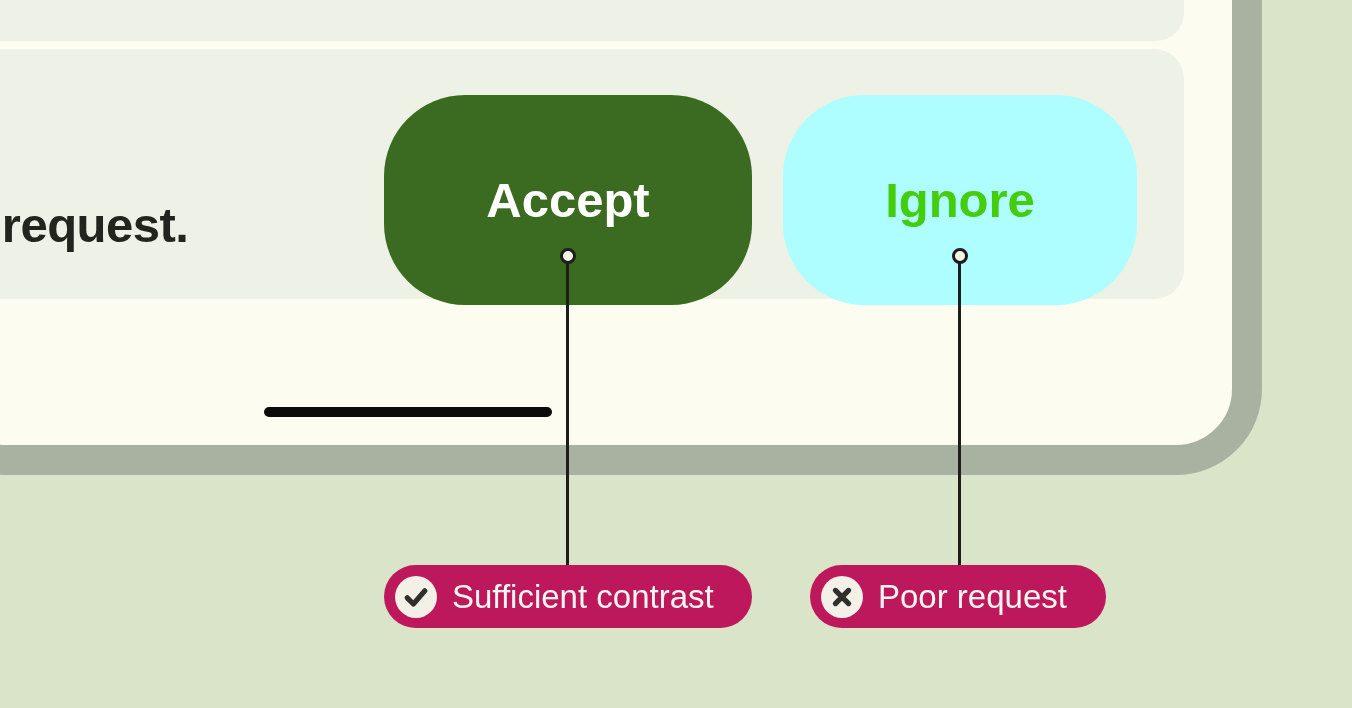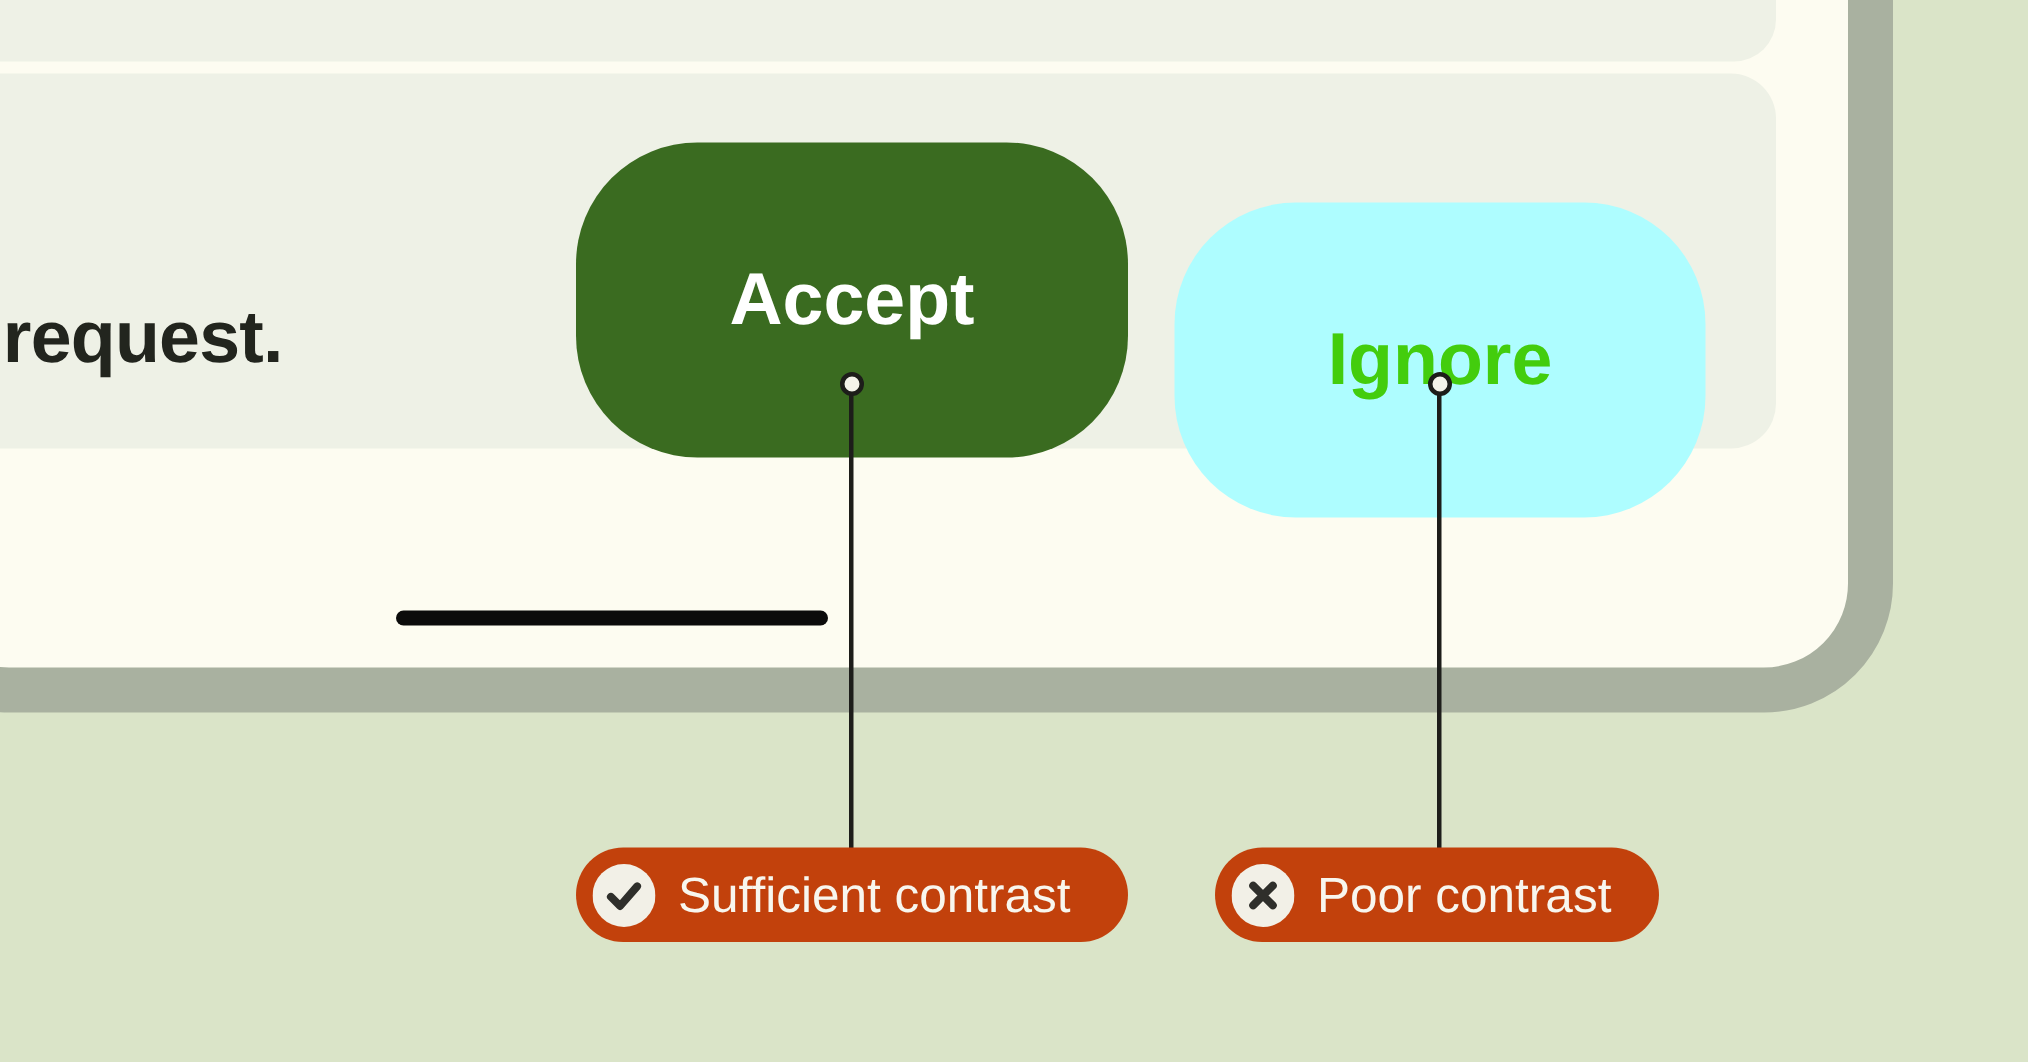--- a/index.html
+++ b/index.html
@@ -75,21 +75,20 @@
     left: 384px;
     width: 368px;
     background: #3a6b20;
     color: #ffffff;
   }
   .ignore-button {
     left: 783px;
     width: 354px;
     background: #aefdff;
     color: #43cd0d;
-    margin-top: 40px;
   }
   .home-indicator {
     position: absolute;
     left: 264px;
     top: 407px;
     width: 288px;
     height: 10px;
     border-radius: 5px;
     background: #0b0b0b;
   }
@@ -111,21 +110,21 @@
     background: #f4f3ea;
     border: 3px solid #1d1d1a;
   }
   .connector-dot.dot-accept { left: 560px; }
   .connector-dot.dot-ignore { left: 952px; }
   .callout {
     position: absolute;
     top: 565px;
     height: 63px;
     border-radius: 32px;
-    background: #c2410c;
+    background: #be185d;
     display: flex;
     align-items: center;
     gap: 15px;
     padding: 0 24px 0 11px;
     box-sizing: border-box;
     color: #f8f6ee;
     font-size: 33px;
     font-weight: 500;
     white-space: nowrap;
   }
@@ -173,16 +172,16 @@
     <span class="callout-label">Sufficient contrast</span>
   </div>
 
   <div class="callout callout-poor">
     <span class="icon-wrap">
       <svg viewBox="0 0 48 48" width="42" height="42" aria-hidden="true">
         <circle cx="24" cy="24" r="24" fill="#f2f0e7"></circle>
         <path d="M16.5 16.5 L31.5 31.5 M31.5 16.5 L16.5 31.5" fill="none" stroke="#2f2f2b" stroke-width="6" stroke-linecap="round"></path>
       </svg>
     </span>
-    <span class="callout-label">Poor contrast</span>
+    <span class="callout-label">Poor request</span>
   </div>
 
 </div>
 
 </body></html>

